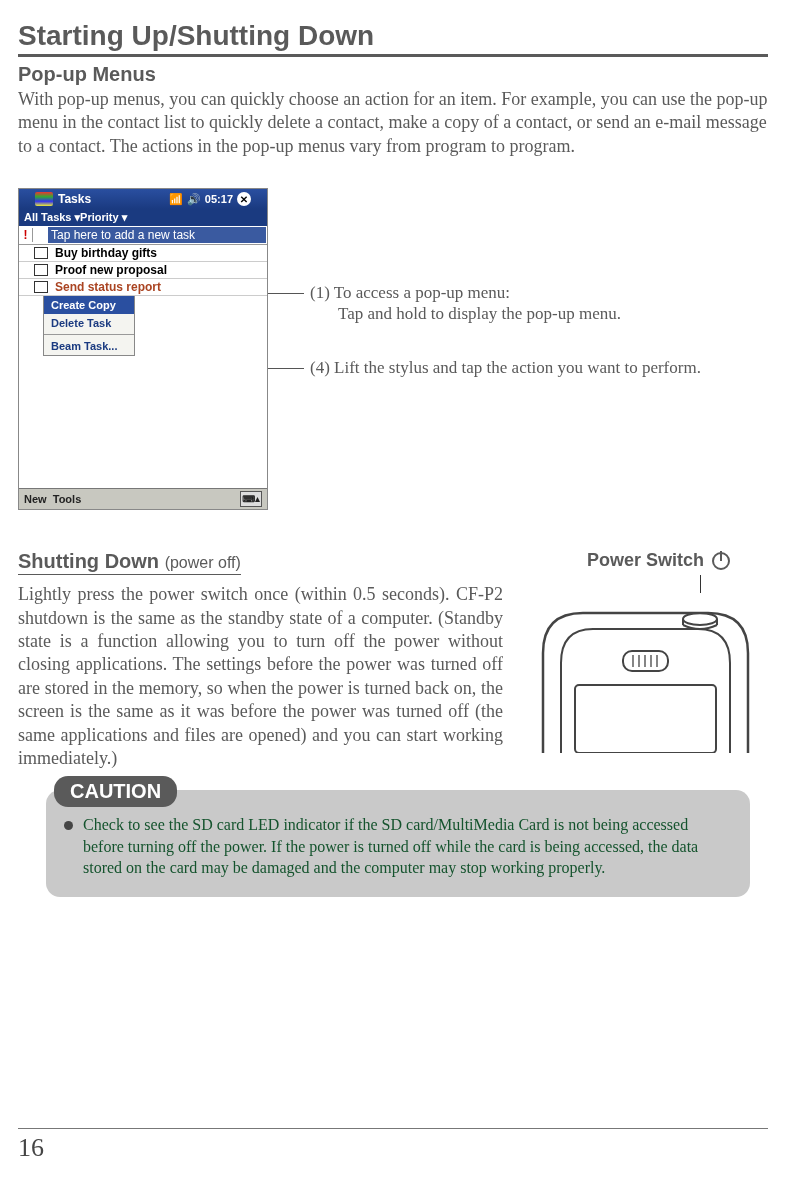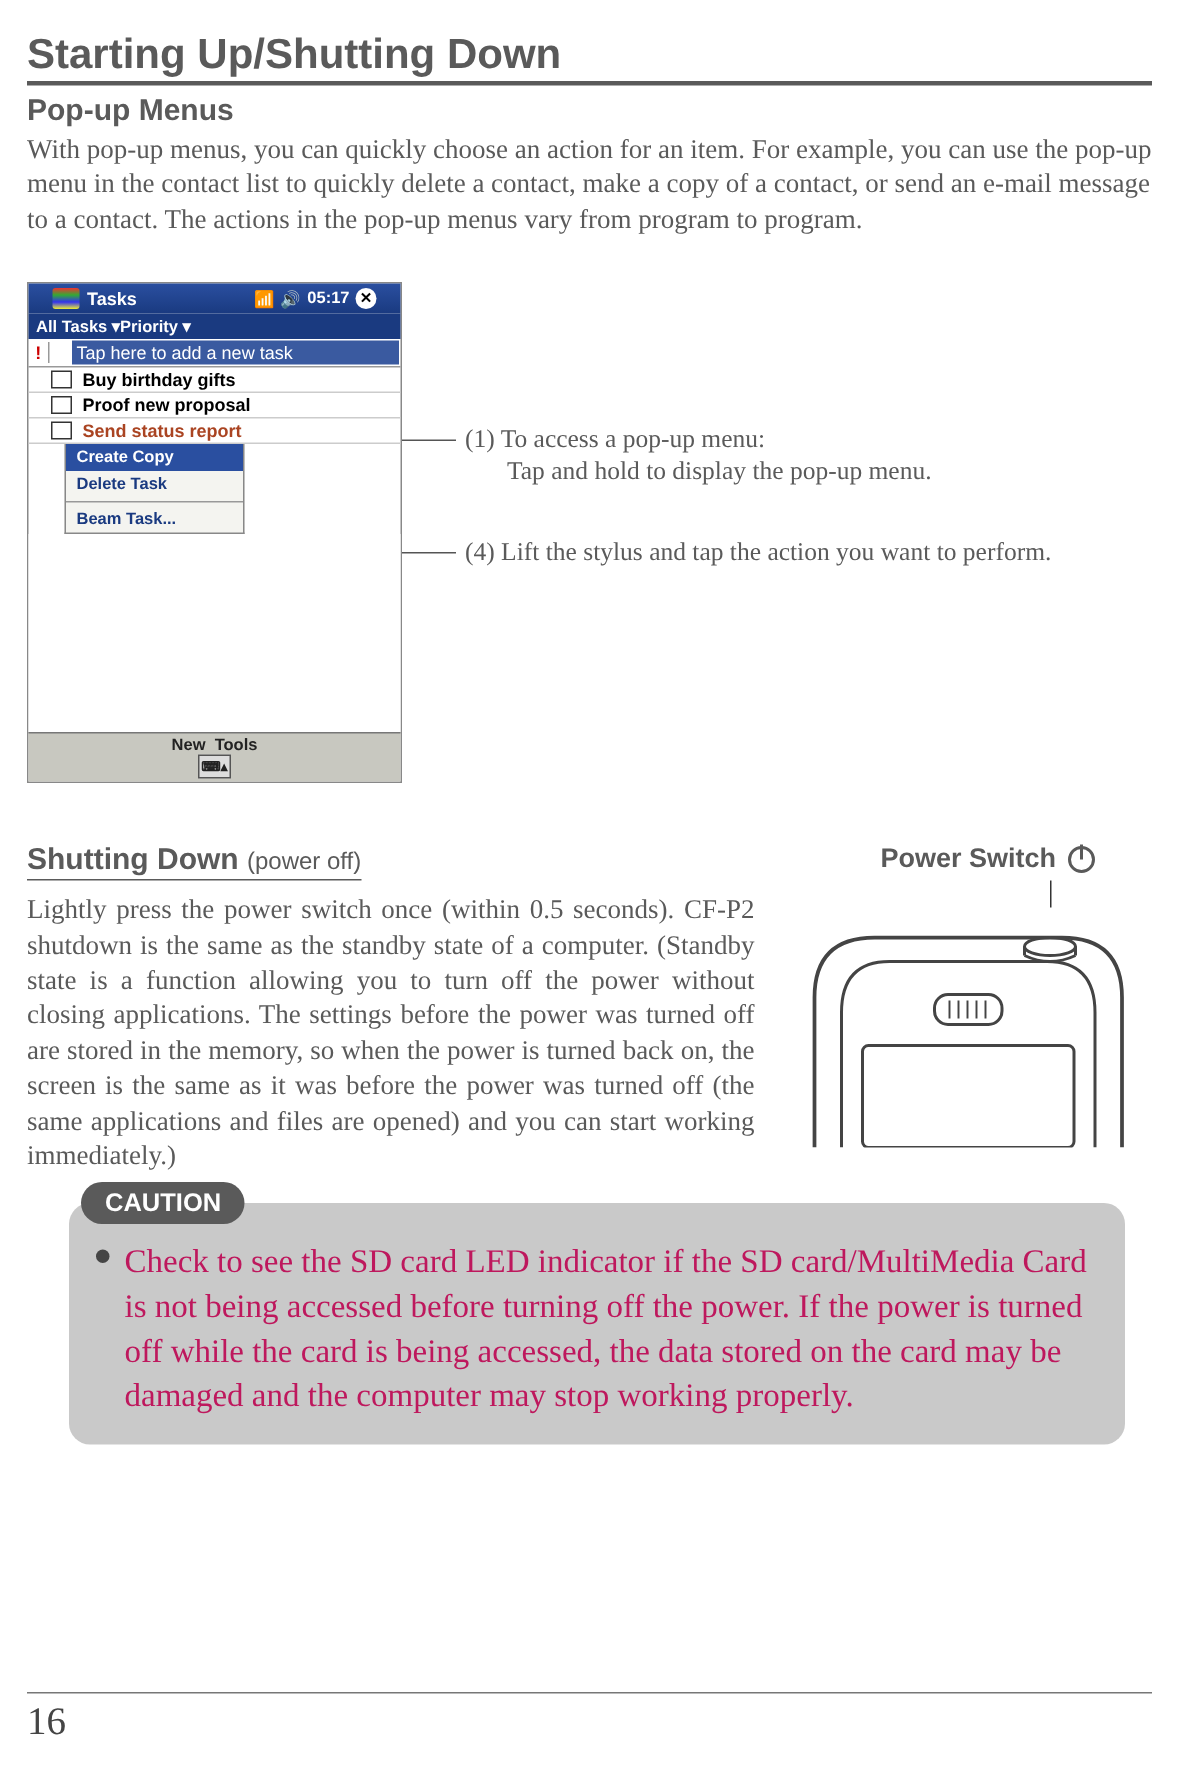--- a/index.html
+++ b/index.html
@@ -76,29 +76,29 @@
   .pda-addrow span.pri { width:14px; border-right:1px solid #999; text-align:center; color:#c00; font-weight:bold; }
   .pda-addrow span.chk { width:14px; border-right:1px solid #999; }
   .pda-addrow span.txt { flex:1; background:#3a5aa0; color:#fff; margin:1px; padding:1px 3px; }
   .pda-taskrow { display:flex; align-items:center; border-bottom:1px solid #ccc; padding:1px 0; font-weight:bold;}
   .pda-taskrow span.chk { width:14px; height:12px; border:1px solid #333; margin:0 3px 0 15px; }
   .pda-taskrow span.txt { flex:1; padding-left:4px; }
   .pda-taskrow.sel span.txt { color:#aa4422; }
   .pda-menu {
     position: relative;
     left: 24px;
-    width: 120px;
+    width: 92px;
     background:#f4f4f0;
     border-left:1px solid #888;border-right:1px solid #888;border-bottom:1px solid #888;
   }
   .pda-menu-item { padding:3px 7px; font-weight:bold; font-size:11px; color:#1a3a80; }
   .pda-menu-item.hl { background:#2a4fa0; color:#fff; }
   .pda-menu-sep { height:1px; background:#999; margin:2px 0; }
   .pda-body { height: 132px; background:#fff; }
-  .pda-footer { display:flex; justify-content:space-between; align-items:center; background:#c8c8c0; border-top:1px solid #777; padding:2px 5px; font-size:11px; font-weight:bold; color:#222;flex-direction:column;}
+  .pda-footer { display:flex; justify-content:space-between; align-items:center; background:#c8c8c0; border-top:1px solid #777; padding:2px 5px; font-size:11px; font-weight:bold; color:#222;}
   .pda-footer-right { width:22px;height:16px;border:1px solid #555;background:#ddd;display:flex;align-items:center;justify-content:center;font-size:9px; }
 
   .callouts { flex:1; padding-left:0; position:relative; }
   .callout { display:flex; align-items:flex-start; font-size:17px; }
   .lead-line { width:36px; height:1px; background:#555; margin-top:11px; margin-right:6px; flex-shrink:0; }
   .callout .txt { flex:1; line-height:1.25; }
   .callout-1 { margin-top: 94px; }
   .callout-2 { margin-top: 32px; }
   .callout-3 { margin-top: 30px; }
 
@@ -115,26 +115,26 @@
   .power-icon::after { content:""; position:absolute; left:50%; top:-3px; width:2px; height:10px; background:#5a5a5a; transform:translateX(-50%); }
   .ps-lead { width:1px; height:18px; background:#333; margin:4px 0 0 177px; }
   .device-svg { width:245px; height:160px; }
 
   
   .caution-wrap { margin:20px 18px 0 28px; position:relative; }
   .caution-label {
     position:absolute; top:-14px; left:8px;
     background:#5a5a5a; color:#fff;
     font-family:Arial,Helvetica,sans-serif; font-weight:bold;
-    padding:4px 16px; border-radius:14px; font-size:17px;
+    padding:4px 16px; border-radius:14px; font-size:20px;
   }
   .caution-box {
     background:#c9c9c9; border-radius:14px;
     padding:24px 18px 18px 18px;
-    font-size:22px; line-height:1.35; color:#be185d;
+    font-size:16px; line-height:1.35; color:#14532d;
   }
   .caution-bullet { display:flex; gap:10px; }
   .bullet-dot { width:9px;height:9px;background:#454545;border-radius:50%;margin-top:7px;flex-shrink:0; }
 
   
   .page-footer {
     position:absolute; bottom:24px; left:18px; right:30px;
     border-top:1px solid #777;
     padding-top:4px;
     font-size:26px; color:#454545;

